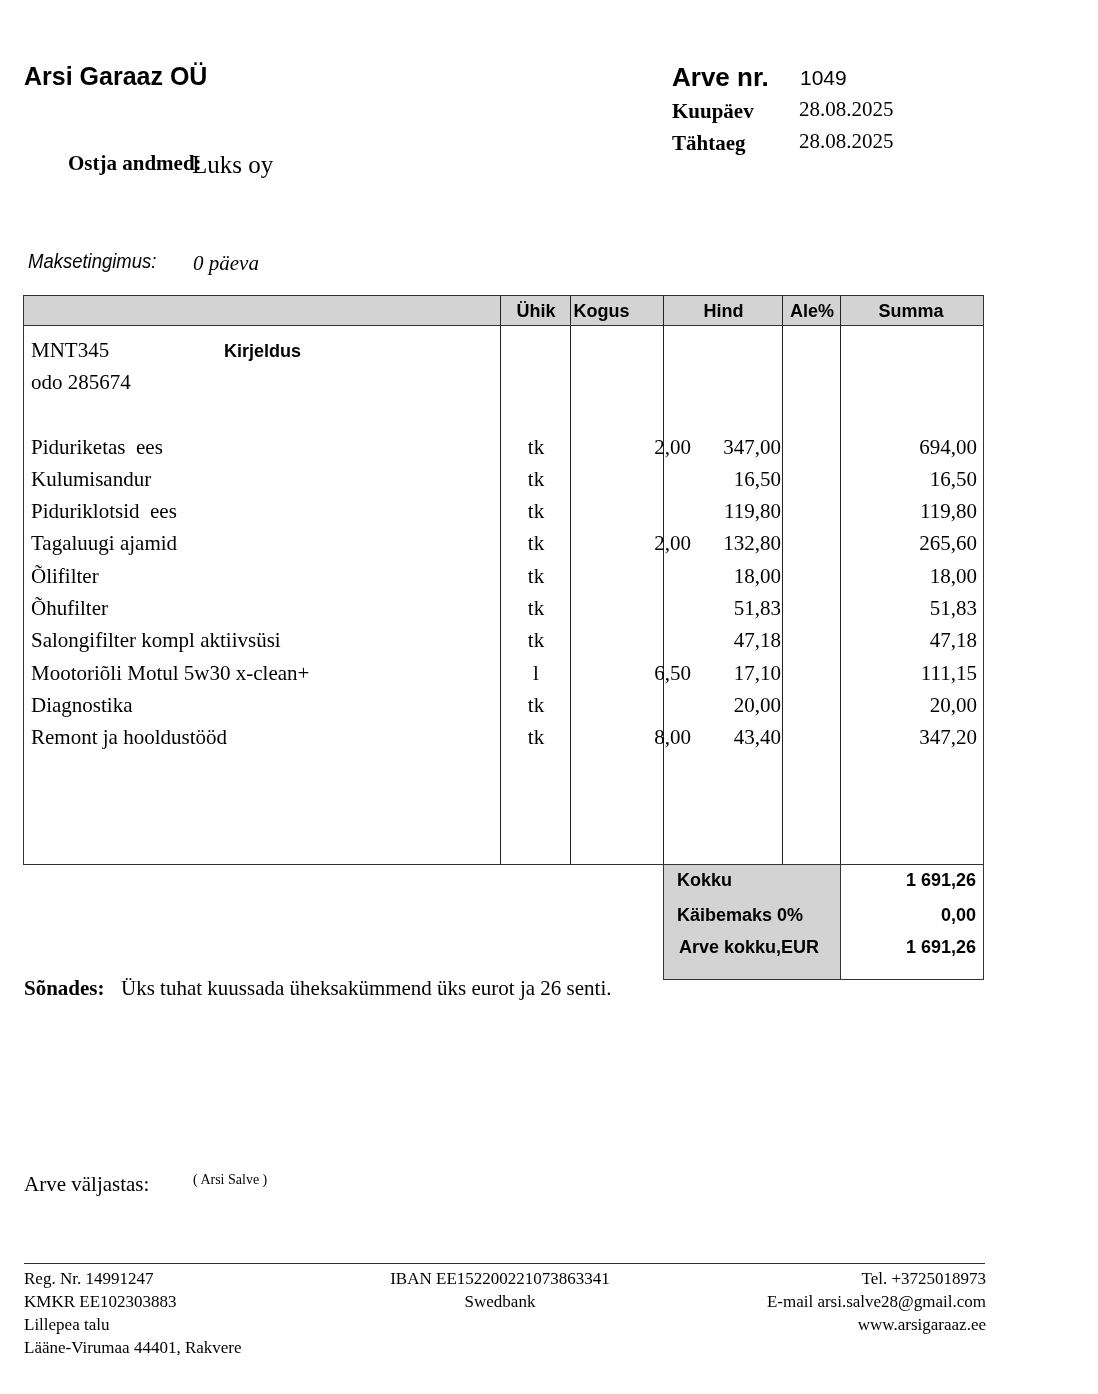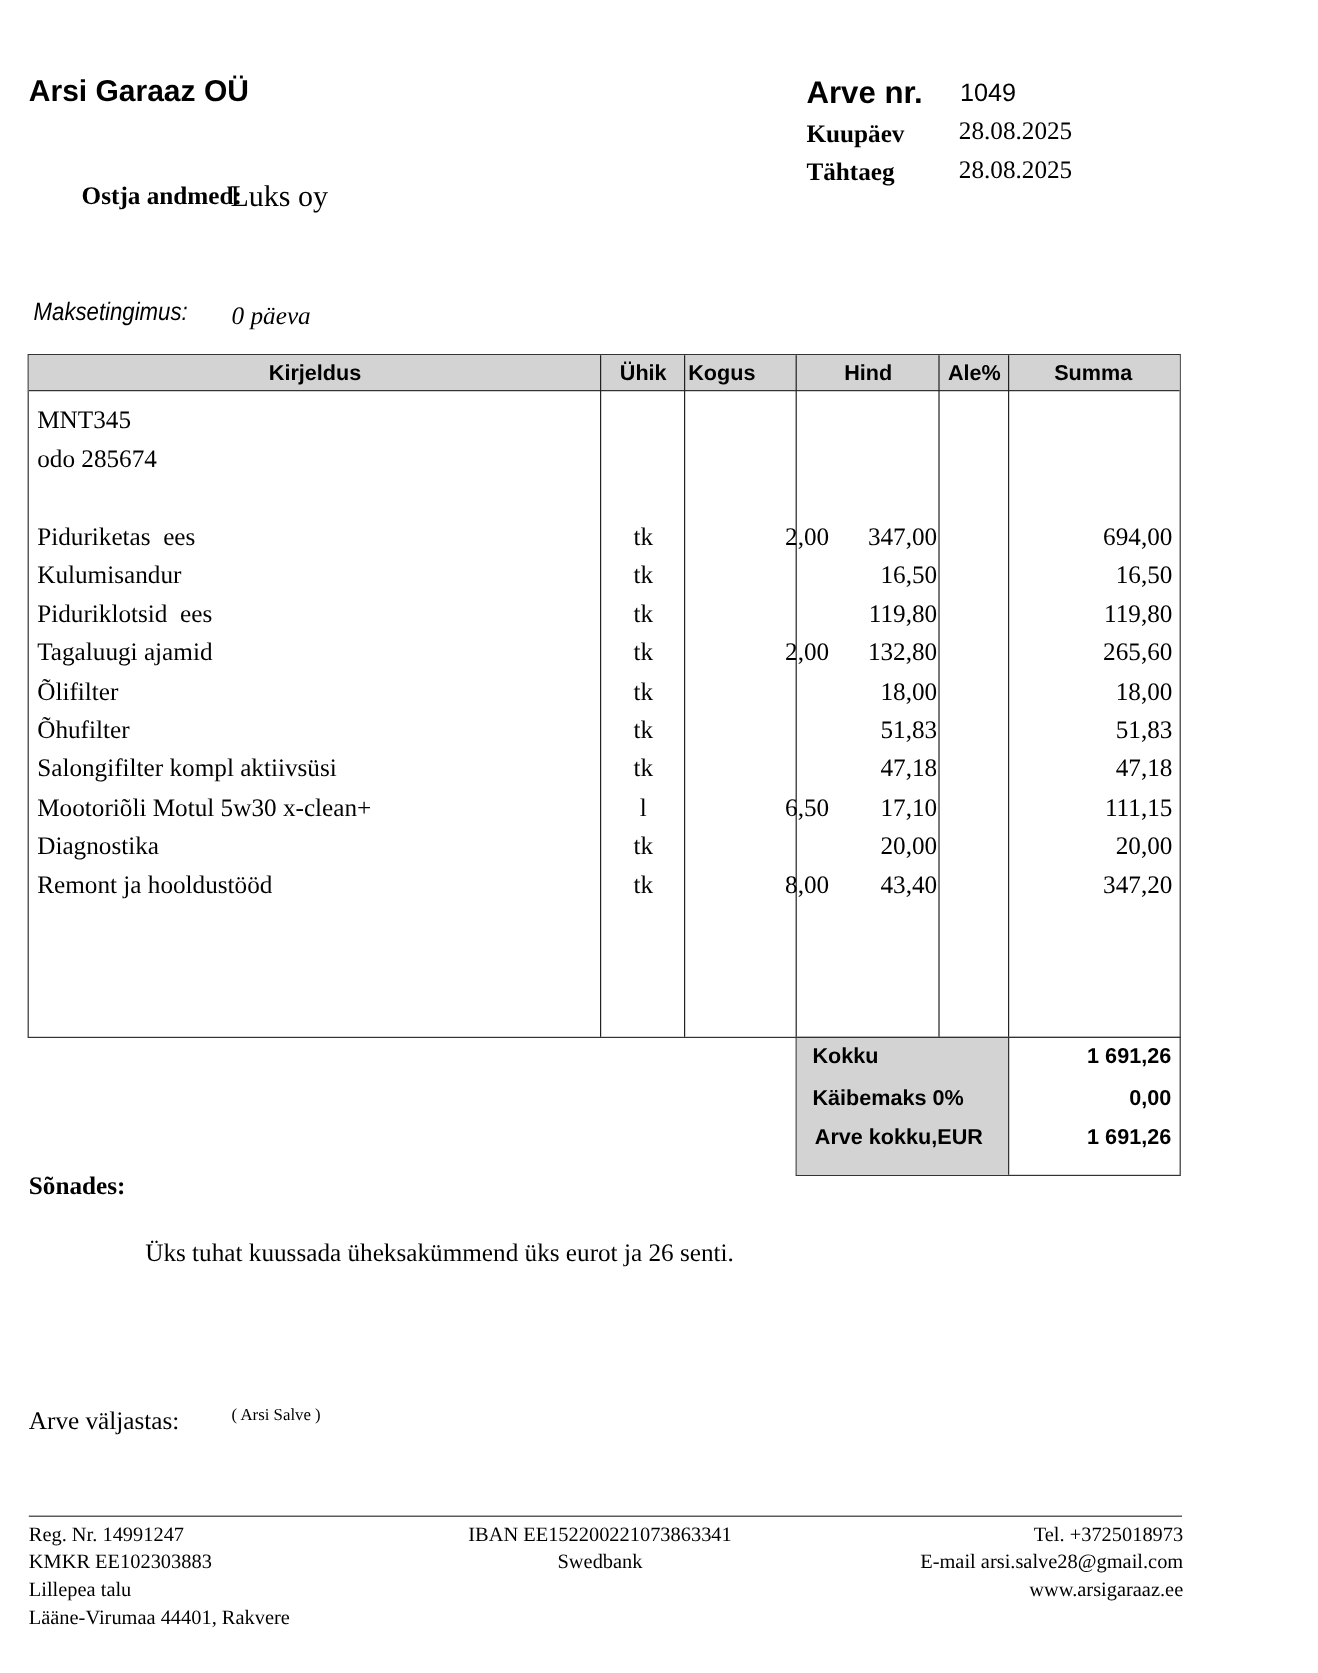--- a/index.html
+++ b/index.html
@@ -37,21 +37,21 @@
   .c-sum { left: 818px; width: 135px; text-align: right; }
 
   
   .totals { left: 663px; top: 864px; width: 321px; height: 116px; border: 1.5px solid #333; box-sizing: border-box; }
   .totals-labels { position: absolute; left: 0; top: 0; width: 177px; height: 100%; background: #d3d3d3; border-right: 1.5px solid #333; box-sizing: border-box; }
   .tot-row { position: absolute; left: 0; width: 100%; font-family: "Liberation Sans", sans-serif; font-weight: bold; font-size: 18px; }
   .tot-label { position: absolute; left: 13px; }
   .tot-value { position: absolute; right: 7px; }
 
   .words-label { left: 24px; top: 976px; font-size: 21px; font-weight: bold; }
-  .words-value { left: 121px; top: 1032px; font-size: 21px; }
+  .words-value { left: 121px; top: 976px; font-size: 21px; }
 
   .issuer-label { left: 24px; top: 1172px; font-size: 21px; }
   .issuer-value { left: 193px; top: 1172px; font-size: 14px; }
 
   .footer-line { left: 24px; top: 1263px; width: 961px; height: 0; border-top: 1.5px solid #333; }
   .footer { font-family: "Liberation Serif", serif; font-size: 17px; line-height: 23px; }
   .f-left { left: 24px; top: 1267px; }
   .f-mid { left: 340px; top: 1267px; width: 320px; text-align: center; }
   .f-right { right: 112px; top: 1267px; text-align: right; }
 </style>
@@ -67,21 +67,21 @@
 <div class="abs serif date-label">Kuupäev</div>
 <div class="abs serif date-value">28.08.2025</div>
 <div class="abs serif due-label">Tähtaeg</div>
 <div class="abs serif due-value">28.08.2025</div>
 
 <div class="abs sans terms-label">Maksetingimus:</div>
 <div class="abs serif terms-value">0 päeva</div>
 
 <div class="abs tbl">
   <div class="thead">
-    <div class="th" style="left:0;width:477px;">Kirjeldus</div>
+    <div class="th" style="left:0;width:477px;margin-top:40px;">Kirjeldus</div>
     <div class="th" style="left:477px;width:70px;">Ühik</div>
     <div class="th" style="left:531px;width:93px;">Kogus</div>
     <div class="th" style="left:640px;width:119px;">Hind</div>
     <div class="th" style="left:759px;width:58px;">Ale%</div>
     <div class="th" style="left:817px;width:140px;">Summa</div>
   </div>
   <div class="vline" style="left:476px;height:568px;"></div>
   <div class="vline" style="left:546px;height:568px;"></div>
   <div class="vline" style="left:639px;height:568px;"></div>
   <div class="vline" style="left:758px;height:568px;"></div>

